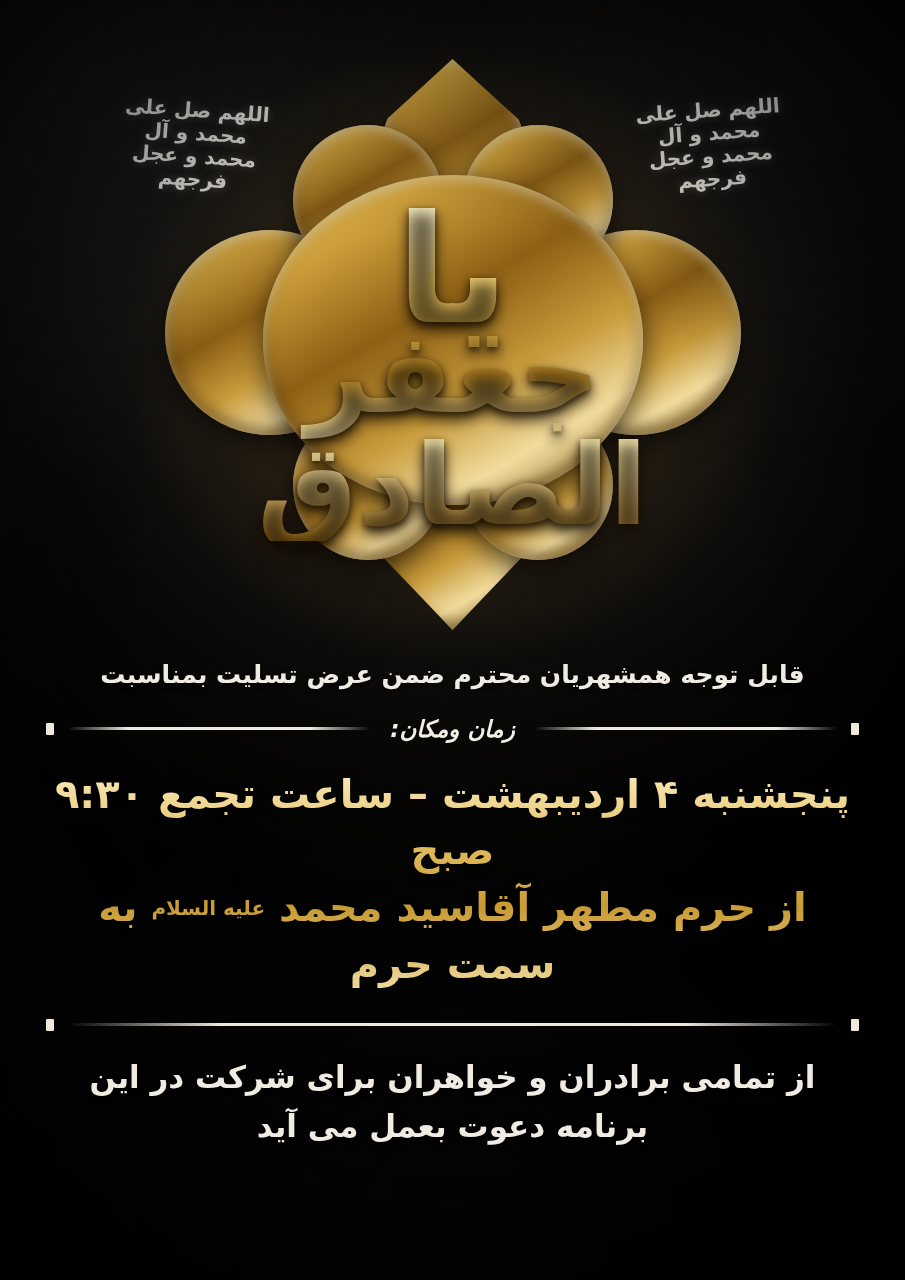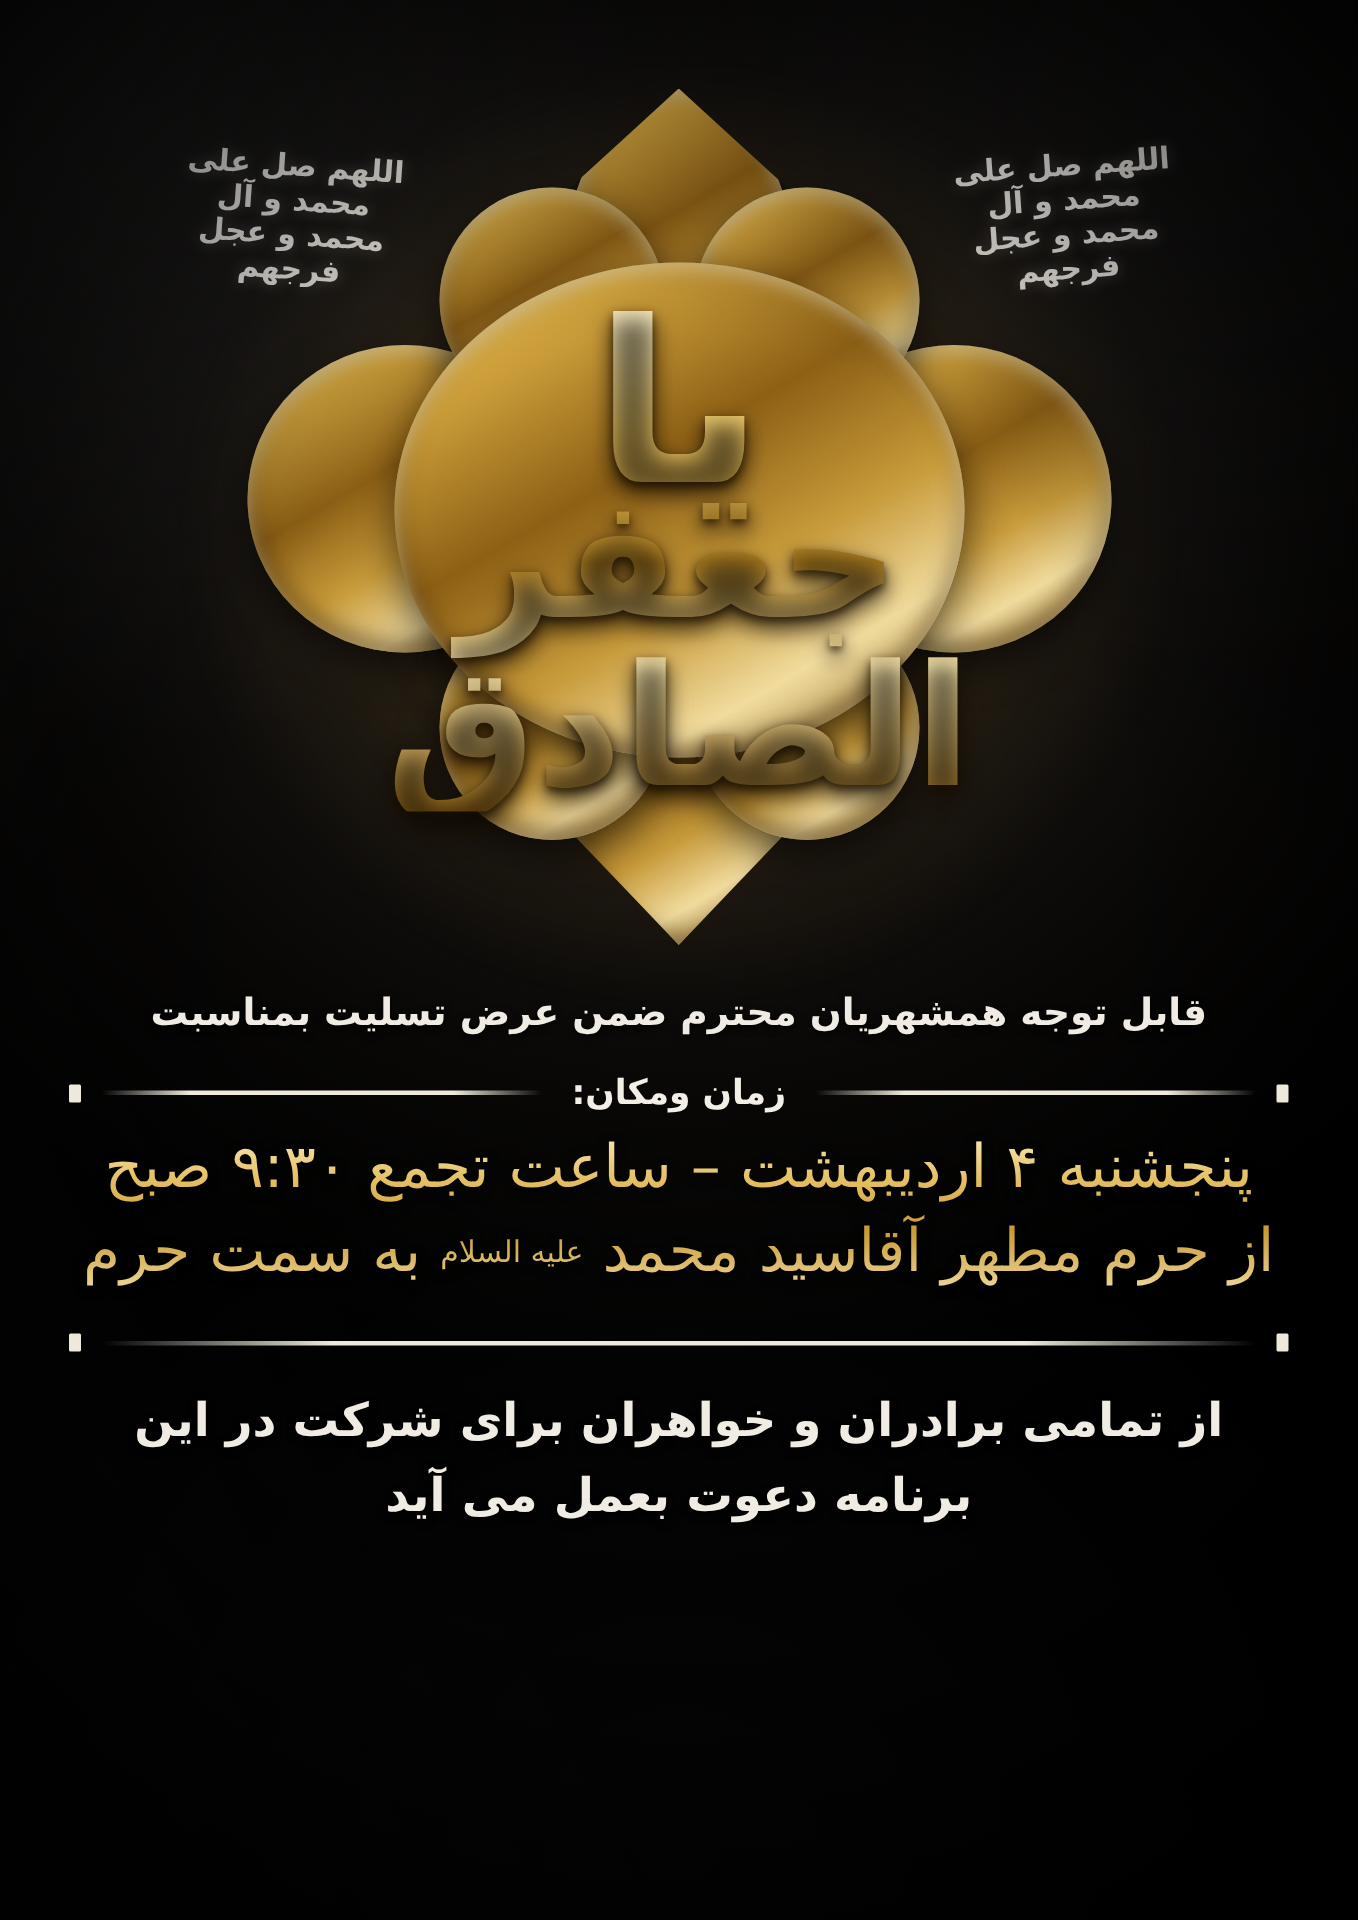--- a/index.html
+++ b/index.html
@@ -168,20 +168,21 @@
     color: #d9d3c6;
     vertical-align: 4px;
     letter-spacing: -1px;
   }
 
   .divider {
     display: flex;
     align-items: center;
     gap: 14px;
     margin: 20px 4px 6px 4px;
+    font-style: italic;
   }
   .divider .rule {
     flex: 1;
     height: 3px;
     background: linear-gradient(90deg, rgba(255,255,255,0) 0%, #efe9dc 20%, #efe9dc 80%, rgba(255,255,255,0) 100%);
     border-radius: 2px;
   }
   .divider .cap {
     width: 8px; height: 12px;
     background: #efe9dc;
@@ -189,23 +190,23 @@
   }
   .divider .label {
     color: #f3efe6;
     font-size: 23px;
     font-weight: bold;
     white-space: nowrap;
     padding: 0 6px;
   }
 
   .details {
-    margin-top: 8px;
+    margin-top: 24px;
     font-size: 40px;
-    font-weight: normal;
+    font-weight: bold;
     line-height: 1.42;
     background: linear-gradient(180deg, #fbeec0 0%, #e3bd5f 34%, #c89a32 62%, #f0dca0 100%);
     -webkit-background-clip: text;
     background-clip: text;
     color: transparent;
     filter: drop-shadow(0 2px 4px rgba(0,0,0,0.75));
   }
   .details .l { display: block; }
   .details .pbuh {
     font-size: 20px;

